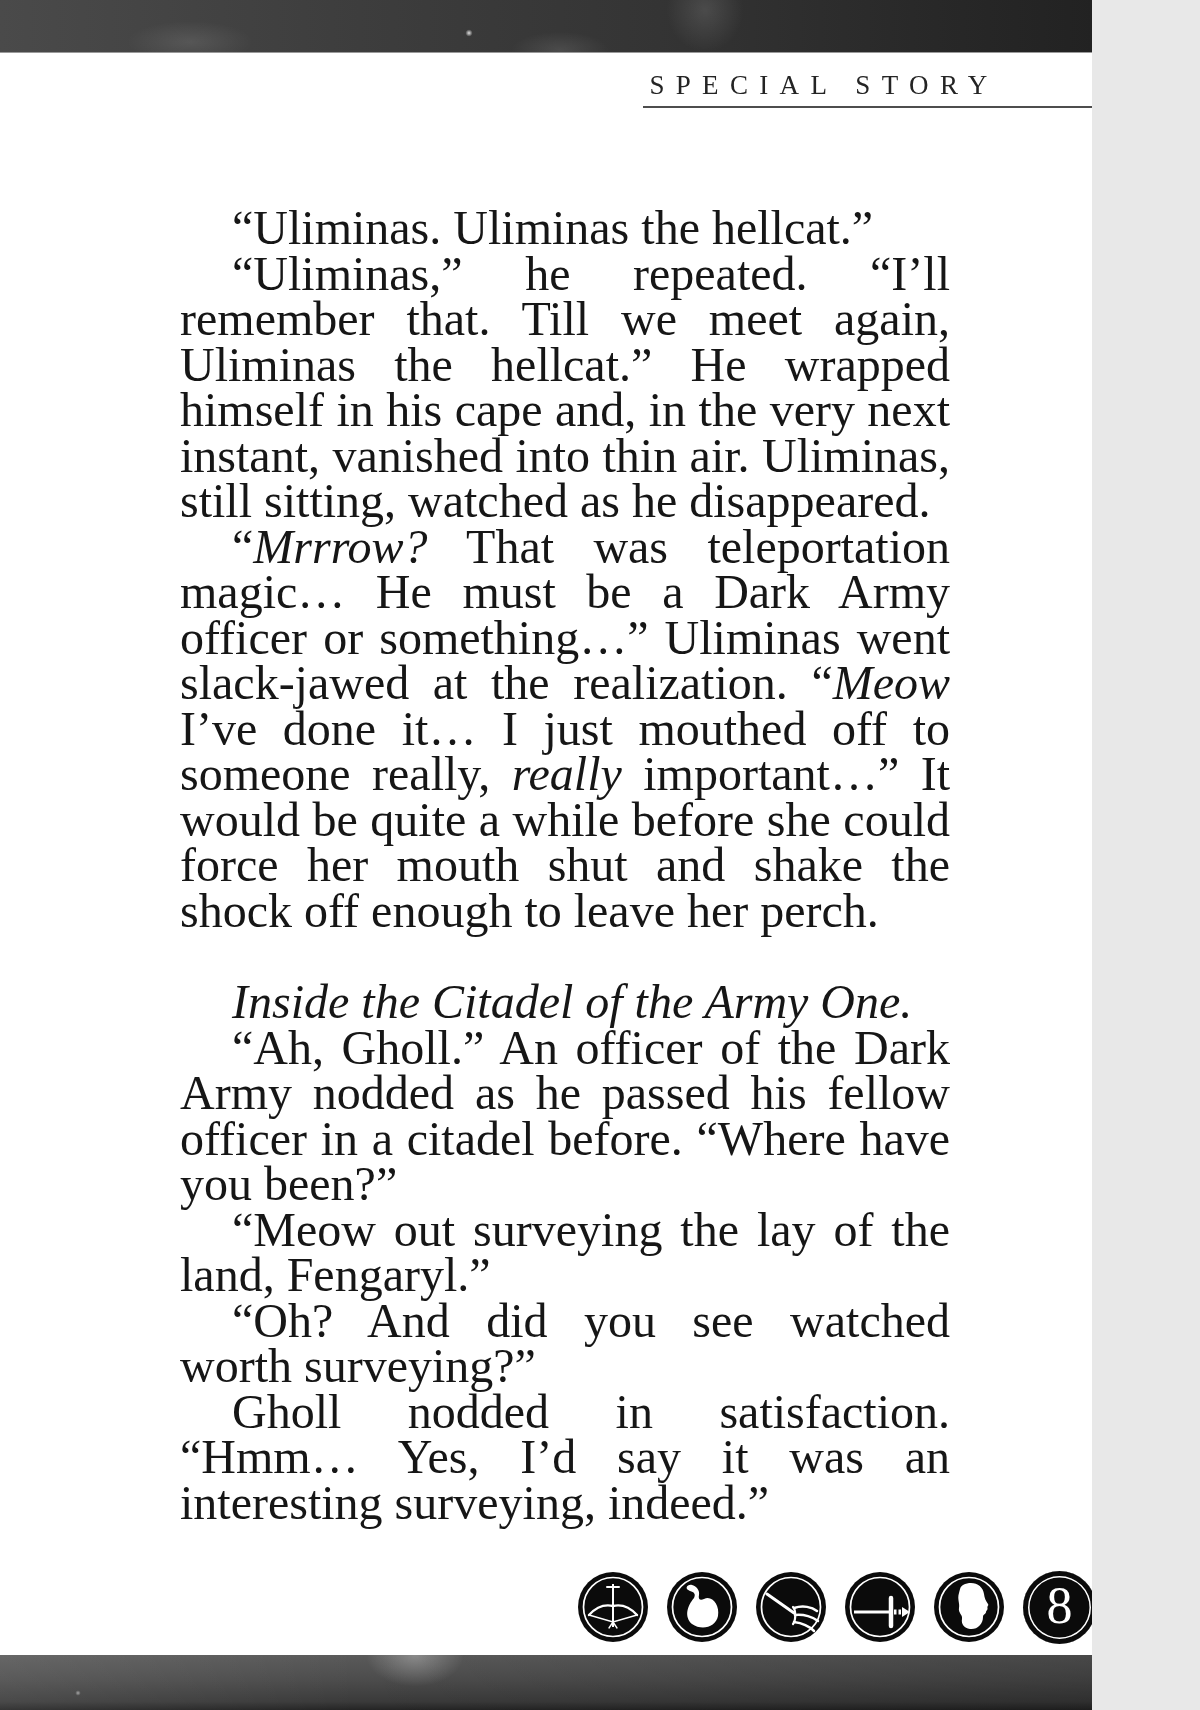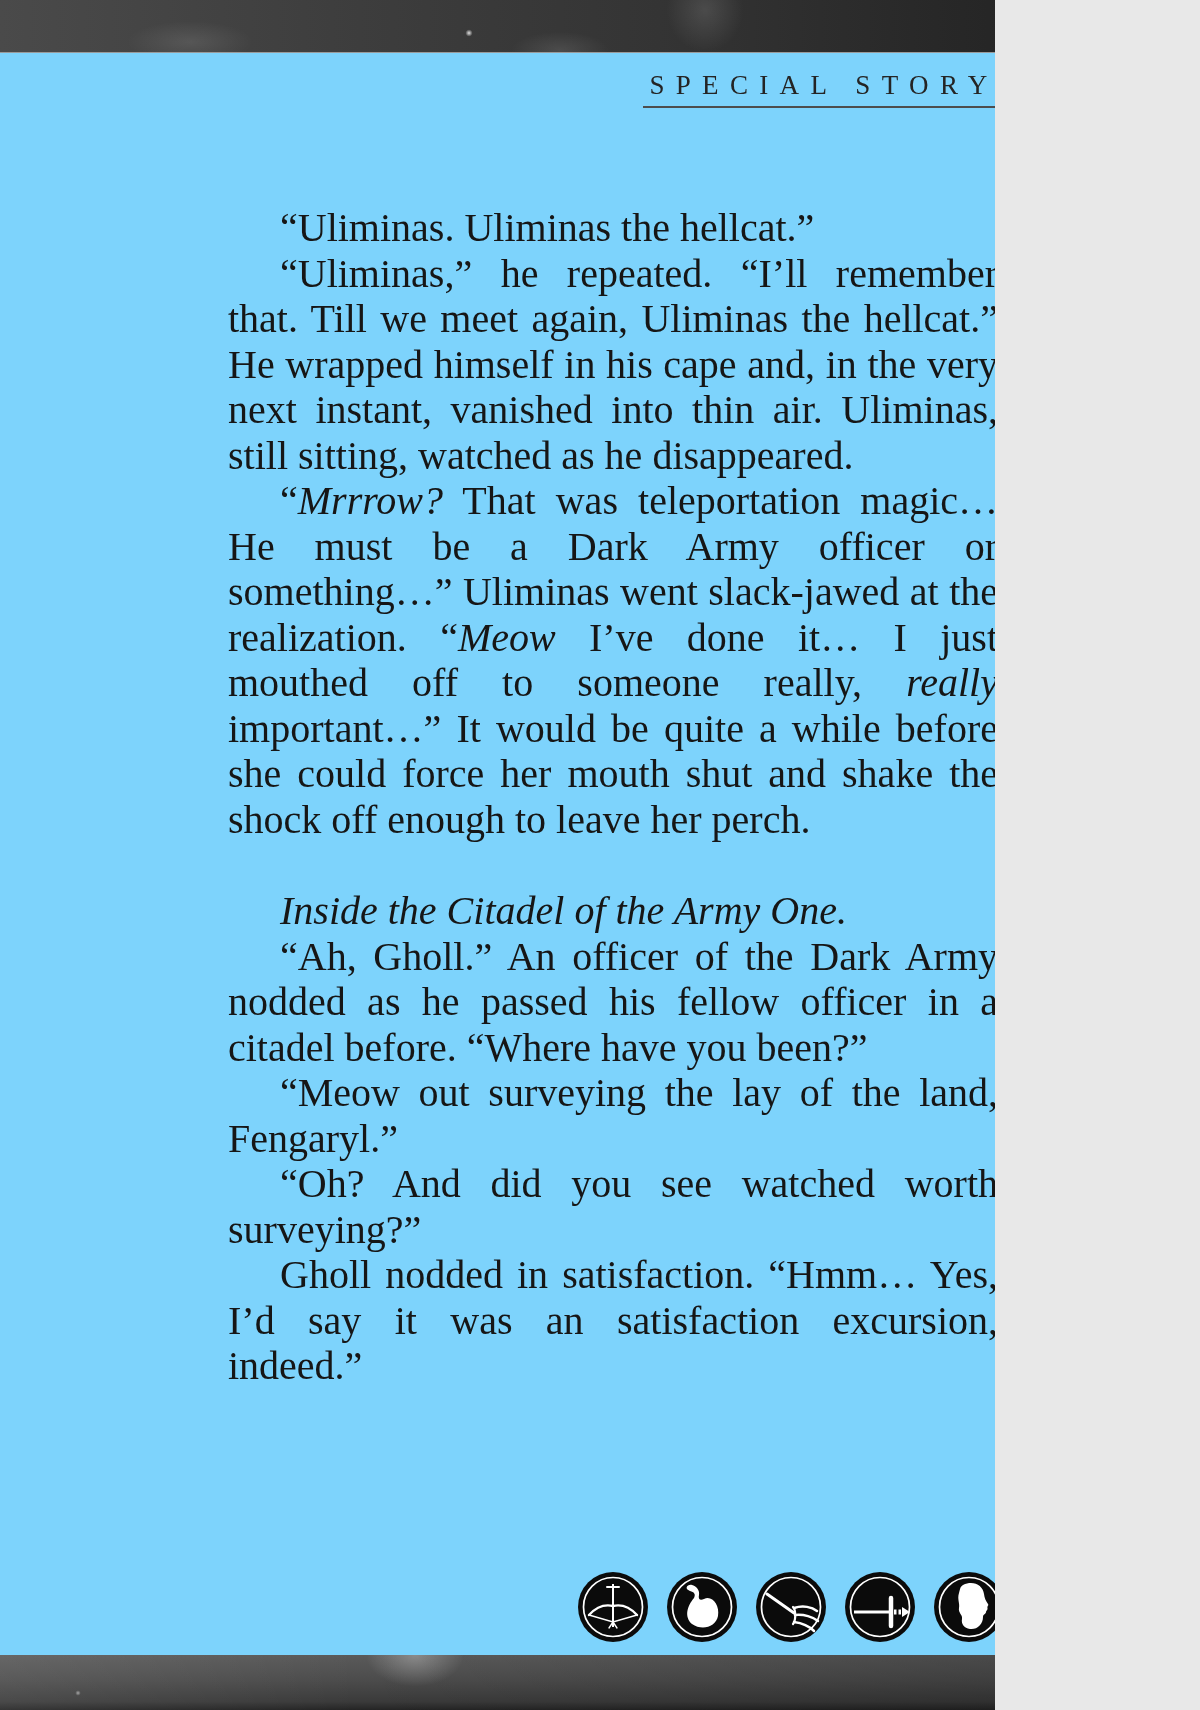--- a/index.html
+++ b/index.html
@@ -1,20 +1,20 @@
 <!DOCTYPE html>
 <html><head>
 <meta charset="utf-8">
 <style>
   html, body { margin: 0; padding: 0; background: #e8e8e8; }
   .page {
     position: relative;
-    width: 995px;
+    width: 1092px;
     height: 1710px;
-    background: #7dd3fc;
+    background: #ffffff;
     overflow: hidden;
     font-family: "Liberation Serif", serif;
   }
 
   
   .top-bar {
     position: absolute; left: 0; top: 0; width: 1200px; height: 52px;
     background:
       radial-gradient(ellipse 90px 30px at 190px 42px, rgba(255,255,255,0.10), transparent 70%),
       radial-gradient(ellipse 70px 26px at 560px 50px, rgba(255,255,255,0.10), transparent 70%),
@@ -44,24 +44,23 @@
     font-size: 27px;
     letter-spacing: 0.42em;
     color: #242424;
     white-space: nowrap;
   }
 
   
   .story {
     position: absolute; left: 180px; top: 205px; width: 770px;
     color: #161616;
-    font-size: 40px;
+    font-size: 48px;
     line-height: 45.5px;
     text-align: justify;
-    margin-left: 48px;
   }
   .story p { margin: 0; text-indent: 52px; }
   .story p.gap { margin-top: 46px; }
   .story i { font-style: italic; }
 
   
   .footer {
     position: absolute; left: 578px; top: 1570px;
     display: flex; align-items: center; gap: 19px;
     height: 74px;
@@ -92,21 +91,21 @@
   </div>
 
   <div class="story">
       <p><span>“Uliminas. Uliminas the hellcat.”</span></p>
       <p><span>“Uliminas,” he repeated. “I’ll remember that. Till we meet again, Uliminas the hellcat.” He wrapped himself in his cape and, in the very next instant, vanished into thin air. Uliminas, still sitting, watched as he disappeared.</span></p>
       <p><span>“</span><i>Mrrrow?</i><span> That was teleportation magic… He must be a Dark Army officer or something…” Uliminas went slack-jawed at the realization. “</span><i>Meow</i><span> I’ve done it… I just mouthed off to someone really, </span><i>really</i><span> important…” It would be quite a while before she could force her mouth shut and shake the shock off enough to leave her perch.</span></p>
       <p class="gap"><i>Inside the Citadel of the Army One.</i></p>
       <p><span>“Ah, Gholl.” An officer of the Dark Army nodded as he passed his fellow officer in a citadel before. “Where have you been?”</span></p>
       <p><span>“Meow out surveying the lay of the land, Fengaryl.”</span></p>
       <p><span>“Oh? And did you see watched worth surveying?”</span></p>
-      <p><span>Gholl nodded in satisfaction. “Hmm… Yes, I’d say it was an satisfaction excursion, indeed.”</span></p>
+      <p><span>Gholl nodded in satisfaction. “Hmm… Yes, I’d say it was an interesting surveying, indeed.”</span></p>
     </div>
 
   <div class="footer">
 
     <svg class="badge" viewBox="0 0 70 70">
       <circle cx="35" cy="35" r="35" fill="#0b0b0b"></circle>
       <circle cx="35" cy="35" r="29.5" fill="none" stroke="#ffffff" stroke-width="1.7"></circle>
       <path d="M11 43 Q22 31 35 34 Q48 31 59 43" fill="none" stroke="#ffffff" stroke-width="2.4" stroke-linecap="round"></path>
       <path d="M11 43 L35 50 L59 43" fill="none" stroke="#ffffff" stroke-width="1.5" stroke-linecap="round"></path>
       <line x1="35" y1="12" x2="35" y2="55" stroke="#ffffff" stroke-width="2"></line>

